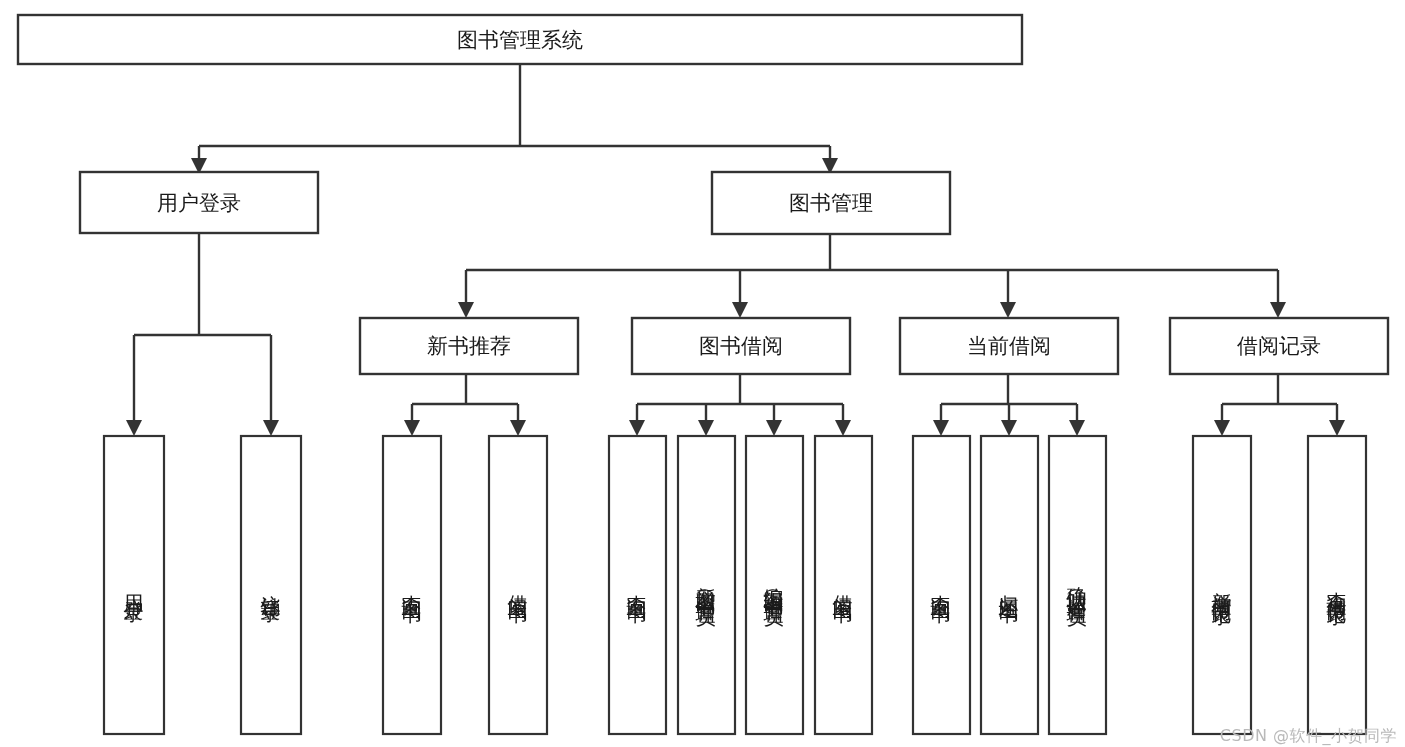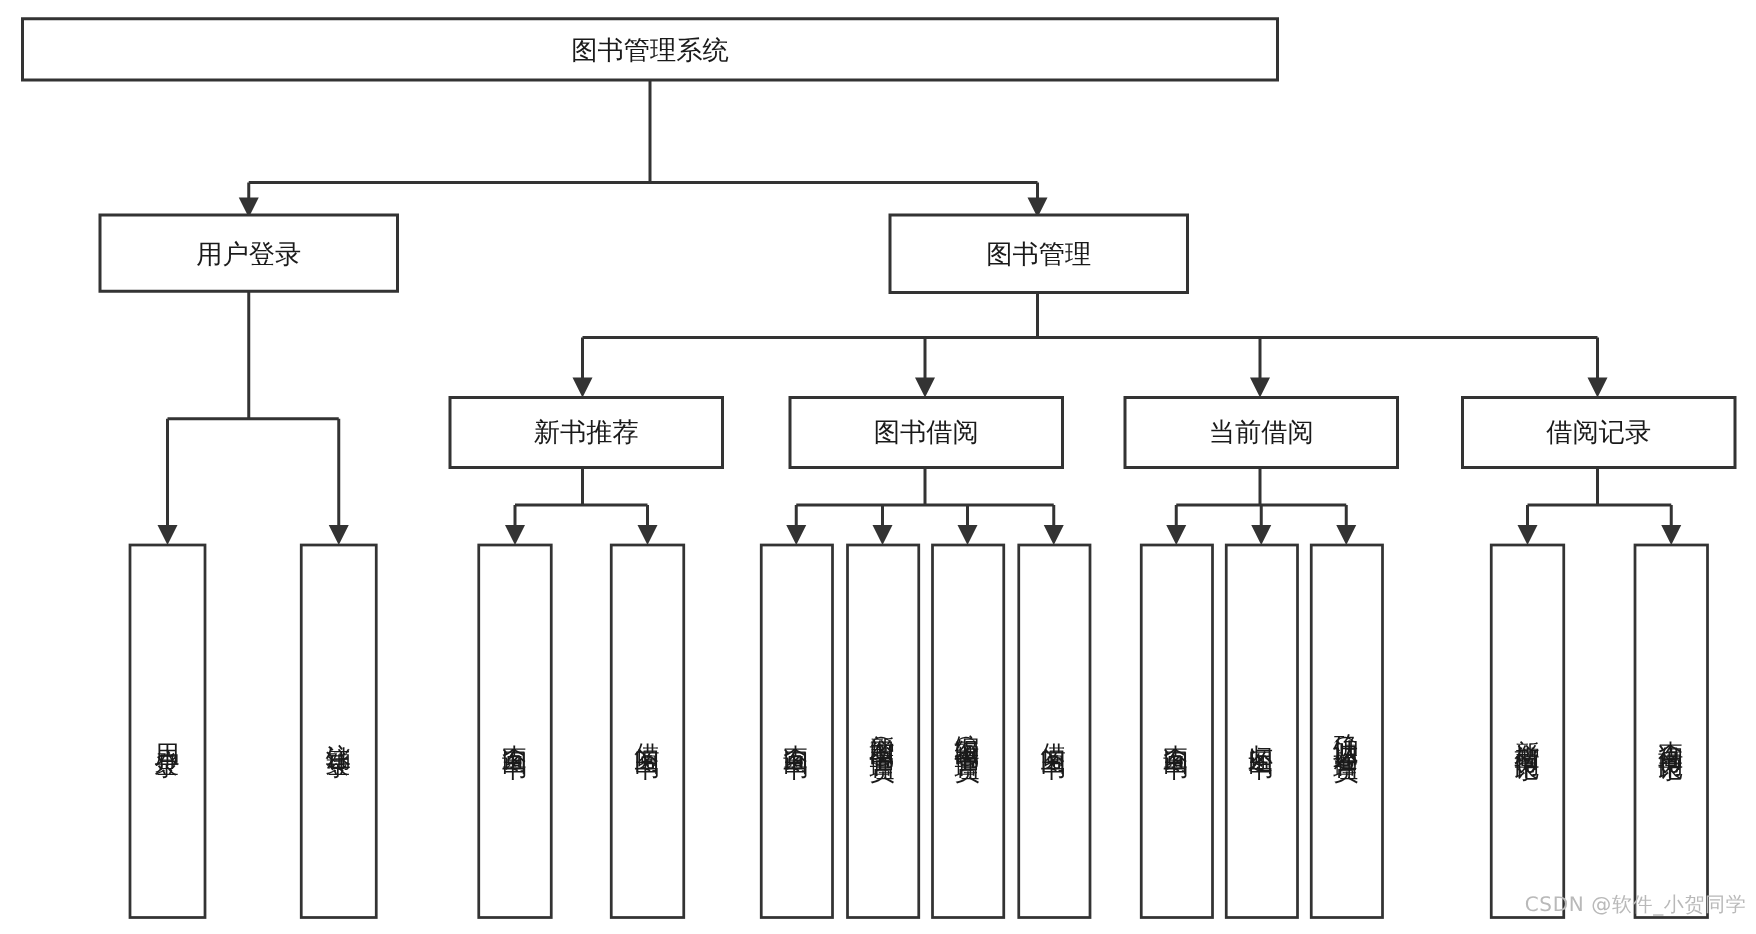--- a/index.html
+++ b/index.html
@@ -56,21 +56,21 @@
   }
   .node-label.vertical-label {
     font-size: 20px;
     writing-mode: vertical-rl;
     text-orientation: upright;
     letter-spacing: 3px;
   }
   .watermark {
     position: absolute;
     right: 8px;
-    bottom: 12px;
+    bottom: 0;
     font-family: "DejaVu Sans", "Liberation Sans", sans-serif;
     font-size: 16px;
     color: #b9b9b9;
     letter-spacing: 0.5px;
     white-space: pre;
     pointer-events: none;
   }
 </style>
 </head>
 <body>

